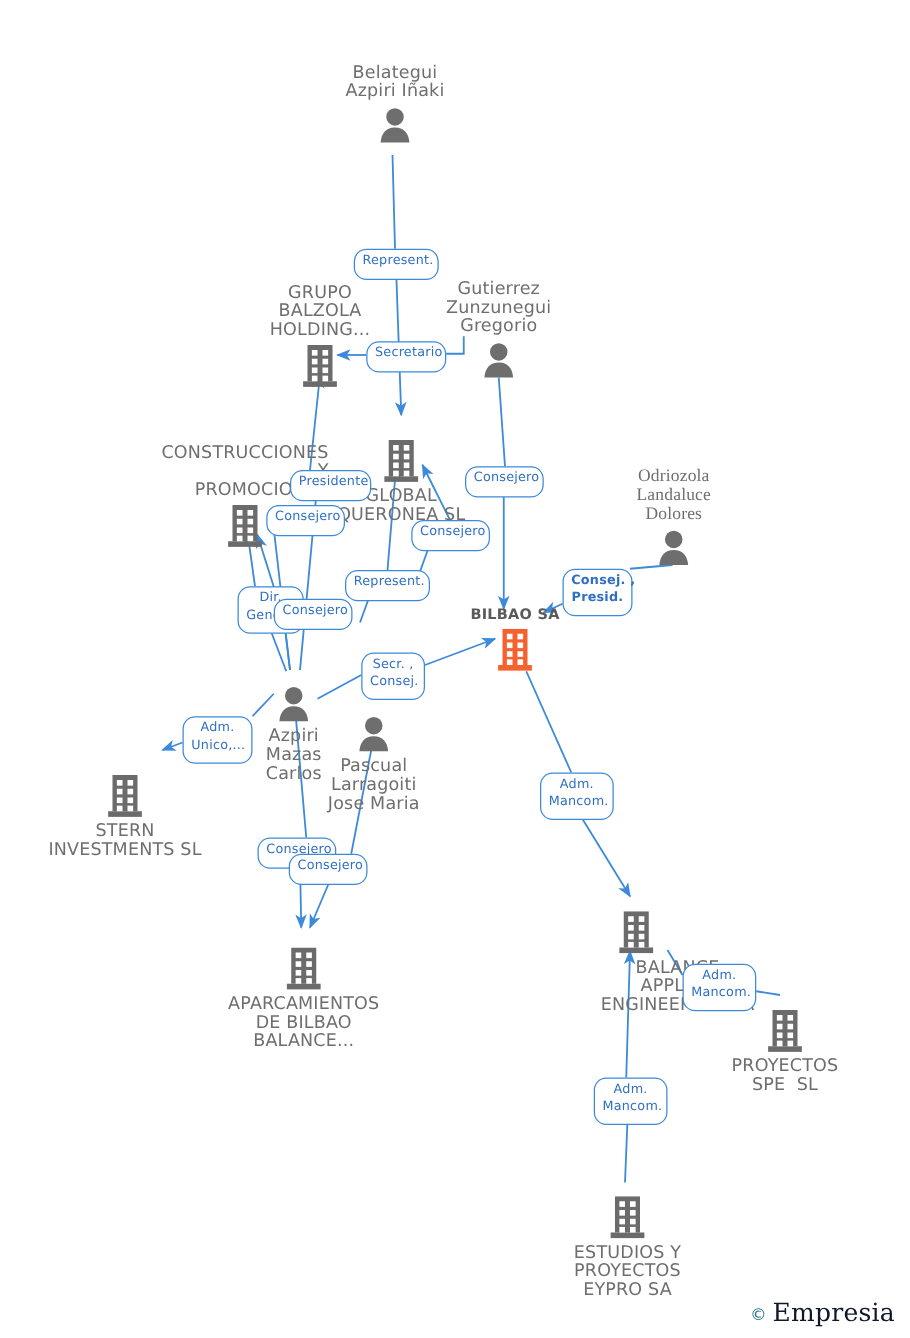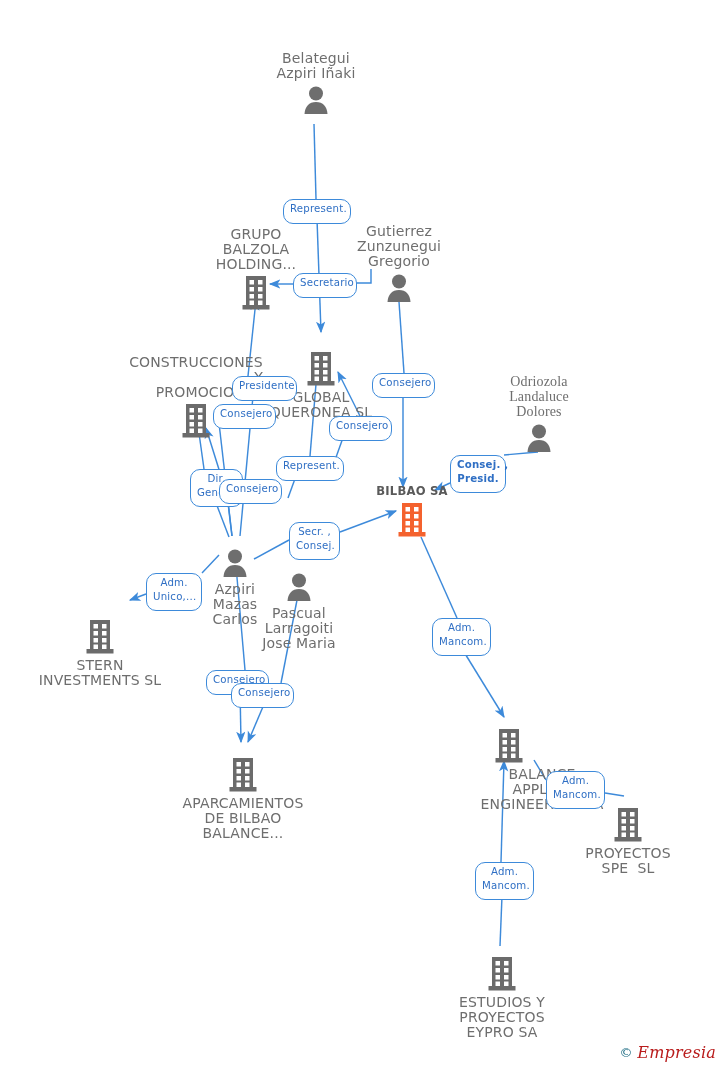--- a/index.html
+++ b/index.html
@@ -75,24 +75,23 @@
     bottom: 8px;
     font-size: 15px;
     white-space: nowrap;
   }
   .watermark .c-mark {
     color: #1b6b82;
     font-size: 13px;
     vertical-align: 1px;
   }
   .watermark .brand {
-    color: #b91c1c;
+    color: #0f172a;
     font-family: "DejaVu Serif", serif;
-    font-style: italic;
-    font-size: 16px;
+    font-size: 20px;
     letter-spacing: 0.2px;
   }
 </style>
 </head>
 <body>
 
 <div id="canvas">
 
   <svg id="edges" viewBox="0 0 728 1070" xmlns="http://www.w3.org/2000/svg">
     <defs>

